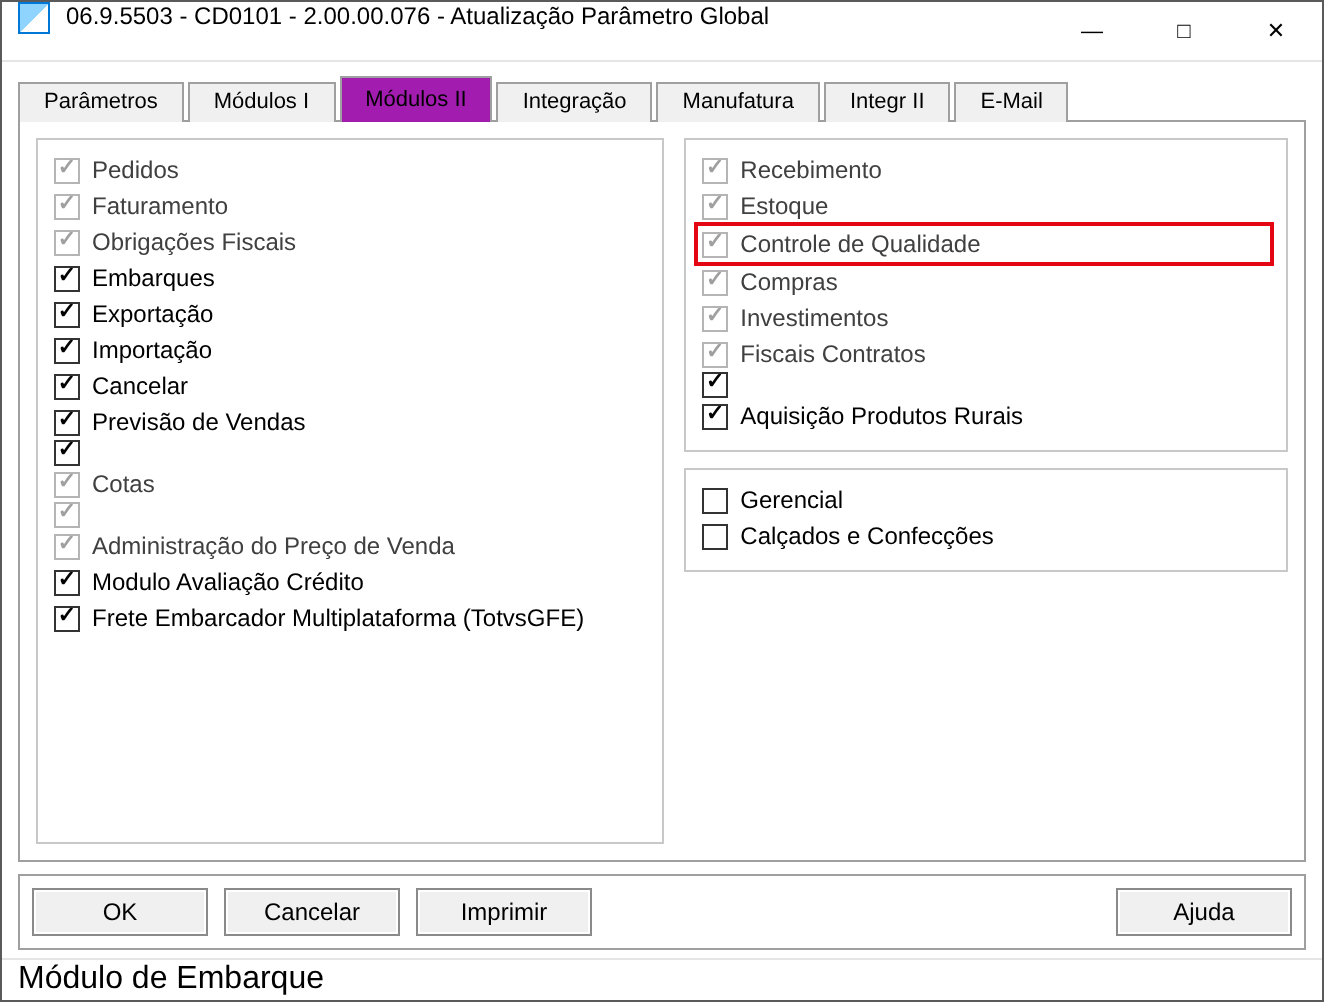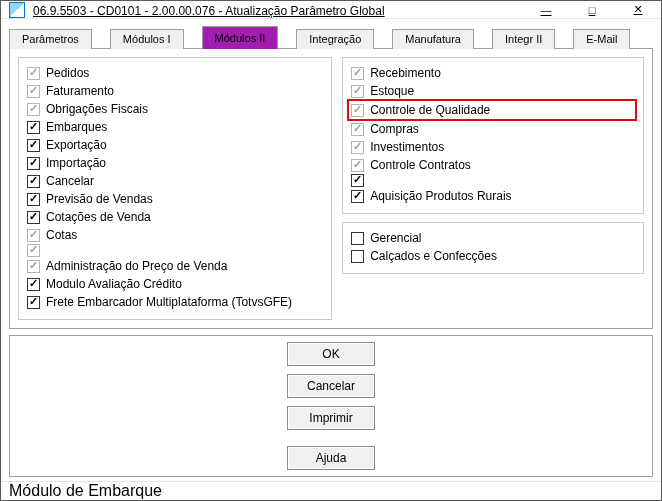--- a/index.html
+++ b/index.html
@@ -16,25 +16,24 @@
     border: 1px solid #5a5a5a;
     box-sizing: border-box;
     display: flex;
     flex-direction: column;
     background: #fff;
     position: relative;
   }
   .titlebar {
     height: 30px;
     display: flex;
-    align-items: flex-end;
+    align-items: flex-start;
     padding-left: 8px;
     box-sizing: border-box;
     border-bottom: 1px solid #e5e5e5;
-    text-decoration: underline;
   }
   .titlebar .ticon {
     width: 14px;
     height: 14px;
     border: 1px solid #0078d7;
     display: inline-block;
     margin-right: 8px;
     background: linear-gradient(135deg,#8fd3ff 0 50%,#fff 50% 100%);
   }
   .titlebar .title {
@@ -70,21 +69,21 @@
   .tabstrip {
     display: flex;
     align-items: flex-end;
     position: relative;
     height: 23px;
   }
   .tab {
     border: 1px solid #9f9f9f;
     border-bottom: none;
     padding: 3px 12px 4px 12px;
-    margin-right: 18px;
+    margin-right: 2px;
     background: #f0f0f0;
     font-size: 11px;
     color: #000;
     position: relative;
     top: 1px;
   }
   .tab.active {
     background: #a21caf;
     padding-top: 5px;
     padding-bottom: 5px;
@@ -128,37 +127,36 @@
     display: inline-flex;
     align-items: center;
     justify-content: center;
     background: #fff;
     font-size: 11px;
     line-height: 11px;
   }
   .chk .box .mark { color:#000; font-weight:bold; position:relative; top:-1px; }
   .chk.disabled .box { border-color:#b5b5b5; }
   .chk.disabled .box .mark { color:#a0a0a0; }
-  .chk.disabled .lbl { color:#000000; }
+  .chk.disabled .lbl { color:#404040; }
   .highlight {
     border: 2px solid #e30613;
     padding: 0 4px 0 0;
     margin: -1px -2px -1px -4px;
     padding-left: 2px;
   }
 
   .buttonbar {
     border: 1px solid #9f9f9f;
     margin-top: 6px;
     padding: 6px;
     display: flex;
     align-items: center;
     gap: 8px;
     box-sizing: border-box;
-    flex-direction: column;
   }
   .btn {
     min-width: 66px;
     height: 22px;
     border: 1px solid #8a8a8a;
     background: #f0f0f0;
     font-size: 12px;
     display: inline-flex;
     align-items: center;
     justify-content: center;
@@ -252,21 +250,20 @@
             <div class="chk">
               <span class="box">
                 <span class="mark">✓</span>
               </span>
               <span class="lbl">Previsão de Vendas</span>
             </div>
             <div class="chk">
               <span class="box">
                 <span class="mark">✓</span>
               </span>
-              <span class="lbl">Cotações de Venda</span>
             </div>
             <div class="chk disabled">
               <span class="box">
                 <span class="mark">✓</span>
               </span>
               <span class="lbl">Cotas</span>
             </div>
             <div class="chk disabled">
               <span class="box">
                 <span class="mark">✓</span>
@@ -323,21 +320,21 @@
             <div class="chk disabled">
               <span class="box">
                 <span class="mark">✓</span>
               </span>
               <span class="lbl">Investimentos</span>
             </div>
             <div class="chk disabled">
               <span class="box">
                 <span class="mark">✓</span>
               </span>
-              <span class="lbl">Controle Contratos</span>
+              <span class="lbl">Fiscais Contratos</span>
             </div>
             <div class="chk">
               <span class="box">
                 <span class="mark">✓</span>
               </span>
             </div>
             <div class="chk">
               <span class="box">
                 <span class="mark">✓</span>
               </span>

